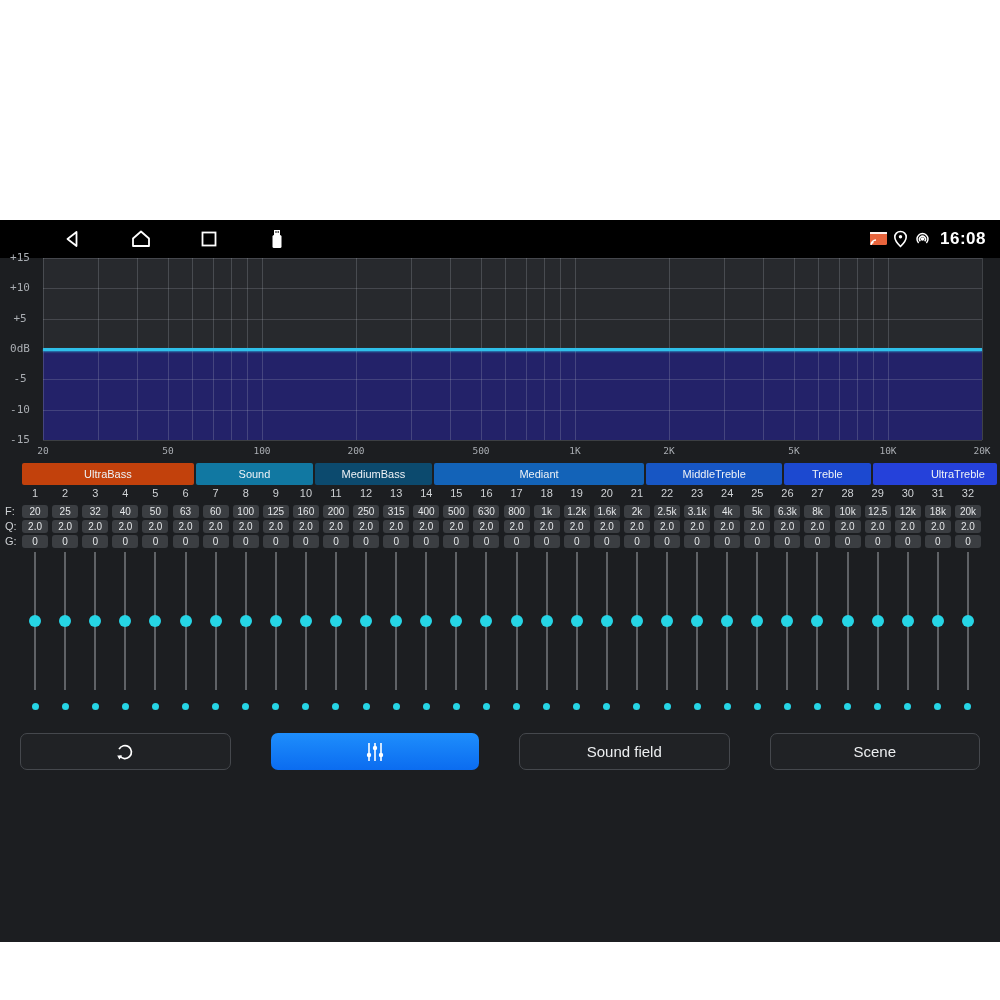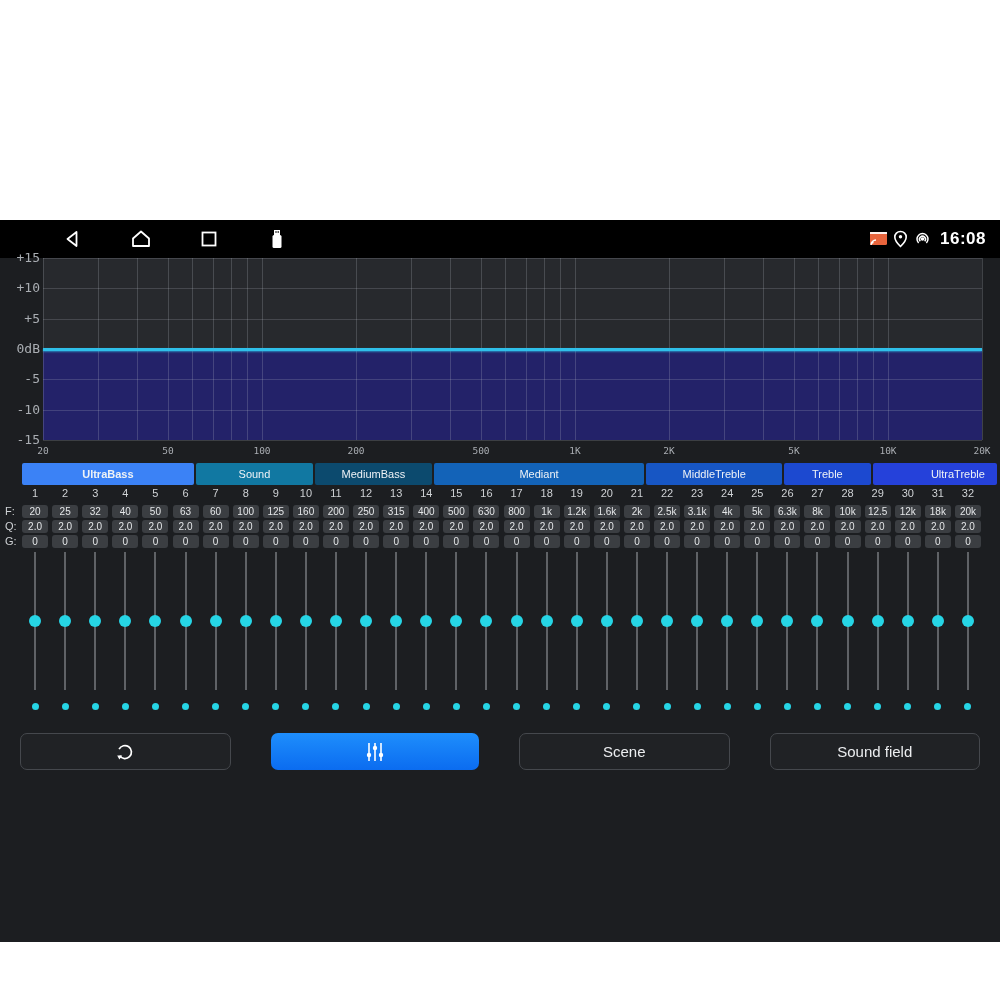--- a/index.html
+++ b/index.html
@@ -14,21 +14,21 @@
   .nav-btn{width:22px;height:22px;display:flex;align-items:center;justify-content:center;}
   .right-cluster{position:absolute;right:14px;top:0;height:38px;display:flex;align-items:center;gap:5px;}
   .clock{color:#fff;font-size:17px;font-weight:bold;letter-spacing:.5px;margin-left:3px;}
 
   
   .plotbg{background:#27292d;}
   .fill{background:#232269;}
   .vgrid{background:rgba(190,196,205,0.22);}
   .hgrid{background:rgba(190,196,205,0.20);}
   .zline{background:#2fbfe9;box-shadow:0 1px 2px rgba(47,191,233,.6);}
-  .ylab{color:#a9adb2;font-family:"DejaVu Sans Mono",monospace;font-size:13px;text-align:right;line-height:12px;padding-right:3px;}
+  .ylab{color:#a9adb2;font-family:"DejaVu Sans Mono",monospace;font-size:11px;text-align:center;line-height:12px;padding-right:3px;}
   .xlab{color:#a9adb2;font-family:"DejaVu Sans Mono",monospace;font-size:9.5px;text-align:center;line-height:12px;}
 
   
   .group-row{position:absolute;left:22px;top:243px;width:975px;height:22px;display:flex;gap:2px;}
   .seg{height:22px;display:flex;align-items:center;justify-content:center;color:#eef2f6;font-size:11px;
        border-radius:2px;flex-basis:0;}
 
   
   .cols{position:absolute;left:20px;width:963px;display:grid;grid-template-columns:repeat(32,1fr);}
   #num-row{top:266px;height:14px;}
@@ -159,21 +159,21 @@
         <div class="xlab" style="position: absolute; left: 336px; top: 225px; width: 40px; height: 12px;">200</div>
         <div class="xlab" style="position: absolute; left: 461px; top: 225px; width: 40px; height: 12px;">500</div>
         <div class="xlab" style="position: absolute; left: 555px; top: 225px; width: 40px; height: 12px;">1K</div>
         <div class="xlab" style="position: absolute; left: 649px; top: 225px; width: 40px; height: 12px;">2K</div>
         <div class="xlab" style="position: absolute; left: 774px; top: 225px; width: 40px; height: 12px;">5K</div>
         <div class="xlab" style="position: absolute; left: 868px; top: 225px; width: 40px; height: 12px;">10K</div>
         <div class="xlab" style="position: absolute; left: 962px; top: 225px; width: 40px; height: 12px;">20K</div>
       </div>
 
     <div id="group-row" class="group-row">
-        <div class="seg" style="flex-grow: 180; background: #3b82f6; font-weight: bold;">UltraBass</div>
+        <div class="seg" style="flex-grow: 180; background: #c2410c;">UltraBass</div>
         <div class="seg" style="flex-grow: 123; background: rgb(17, 120, 162);">Sound</div>
         <div class="seg" style="flex-grow: 122; background: #0c4a6e;">MediumBass</div>
         <div class="seg" style="flex-grow: 221; background: rgb(19, 99, 184);">Mediant</div>
         <div class="seg" style="flex-grow: 142; background: rgb(23, 86, 196);">MiddleTreble</div>
         <div class="seg" style="flex-grow: 91; background: rgb(28, 73, 208);">Treble</div>
         <div class="seg" style="flex-grow: 82; background: rgb(37, 65, 218); padding-left: 46px;">UltraTreble</div>
       </div>
 
     <div id="num-row" class="cols abs">
         <div class="bnum">1</div>
@@ -747,21 +747,21 @@
         <svg width="22" height="20" viewBox="0 0 22 20">
           <line x1="5" y1="1" x2="5" y2="19" stroke="#fff" stroke-width="1.6"></line>
           <line x1="11" y1="1" x2="11" y2="19" stroke="#fff" stroke-width="1.6"></line>
           <line x1="17" y1="1" x2="17" y2="19" stroke="#fff" stroke-width="1.6"></line>
           <circle cx="5" cy="13" r="2.2" fill="#fff"></circle>
           <circle cx="11" cy="6" r="2.2" fill="#fff"></circle>
           <circle cx="17" cy="13" r="2.2" fill="#fff"></circle>
         </svg>
       </div>
       <div class="btn">
+        <span>Sound field</span>
+      </div>
+      <div class="btn">
         <span>Scene</span>
-      </div>
-      <div class="btn">
-        <span>Sound field</span>
       </div>
     </div>
 
   </div>
 </div>
 
 </body></html>

